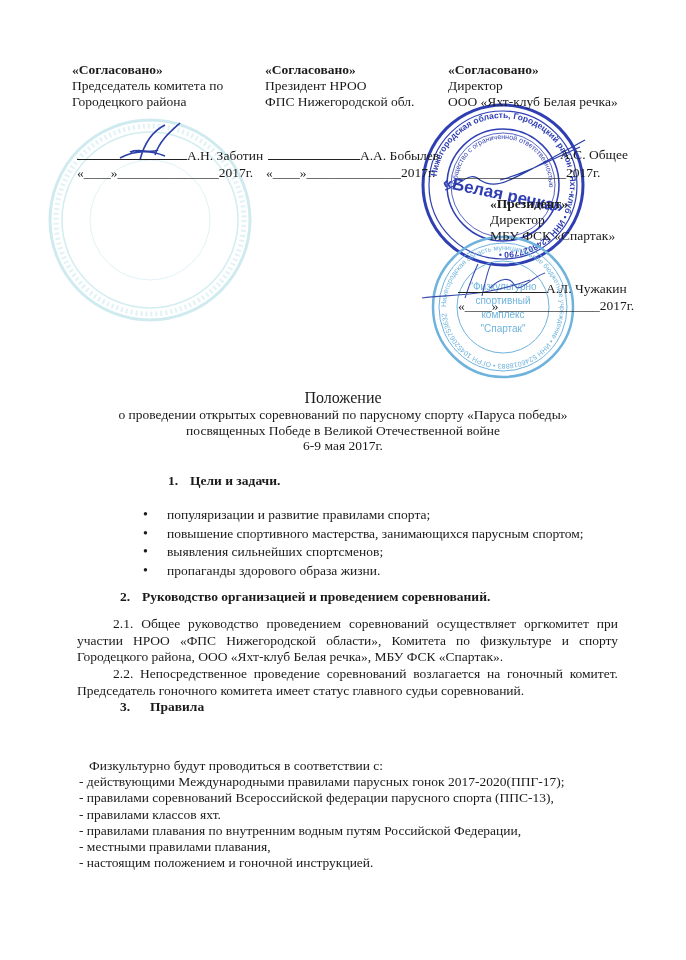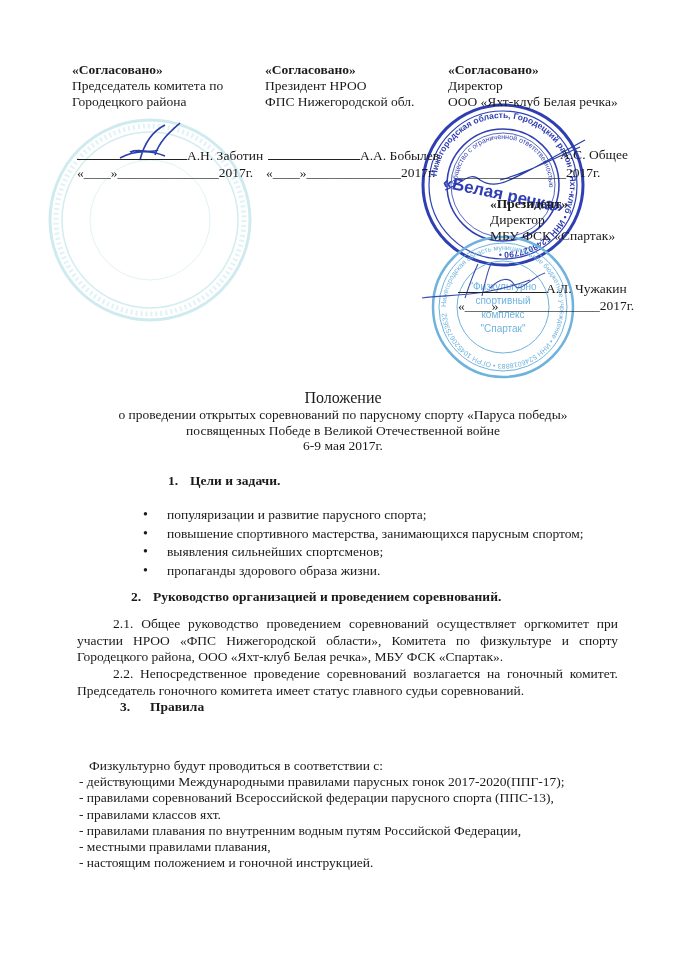--- a/index.html
+++ b/index.html
@@ -122,27 +122,27 @@
   <div class="t-main">Положение</div>
   <div class="t-sub">о проведении открытых соревнований по парусному спорту «Паруса победы»</div>
   <div class="t-sub">посвященных Победе в Великой Отечественной войне</div>
   <div class="t-sub">6-9 мая 2017г.</div>
 </div>
 
 <div class="section" style="left:120px; top:473px;margin-left:48px;">
   <span class="num">1.</span><span>Цели и задачи.</span>
 </div>
 <div class="bullets">
-  <div class="li">популяризации и развитие парусного спорта;</div>
+  <div class="li">популяризации и развитие правилами спорта;</div>
   <div class="li">повышение спортивного мастерства, занимающихся парусным спортом;</div>
   <div class="li">выявления сильнейших спортсменов;</div>
   <div class="li">пропаганды здорового образа жизни.</div>
 </div>
 
-<div class="section" style="left:120px; top:589px;margin-left:11px;">
+<div class="section" style="left:120px; top:589px;">
   <span class="num">2.</span><span>Руководство организацией и проведением соревнований.</span>
 </div>
 <div class="para" style="top:616px;">
   <span class="ind"></span><span>2.1. Общее руководство проведением соревнований осуществляет оргкомитет при участии НРОО «ФПС Нижегородской области», Комитета по  физкультуре и спорту Городецкого района,  ООО «Яхт-клуб  Белая речка», МБУ ФСК «Спартак».</span>
 </div>
 <div class="para" style="top:666px;">
   <span class="ind"></span><span>2.2. Непосредственное проведение соревнований возлагается на гоночный комитет. Председатель гоночного комитета имеет статус главного судьи соревнований.</span>
 </div>
 
 <div class="section" style="left:120px; top:699px;">

